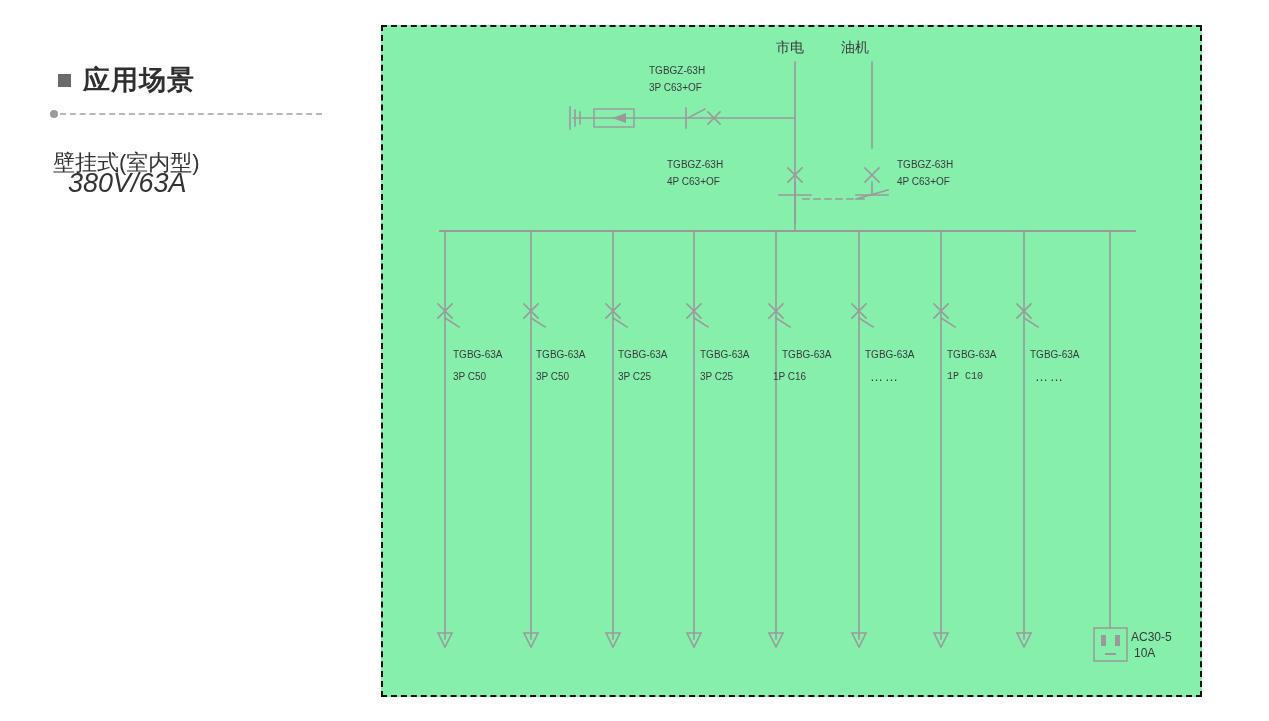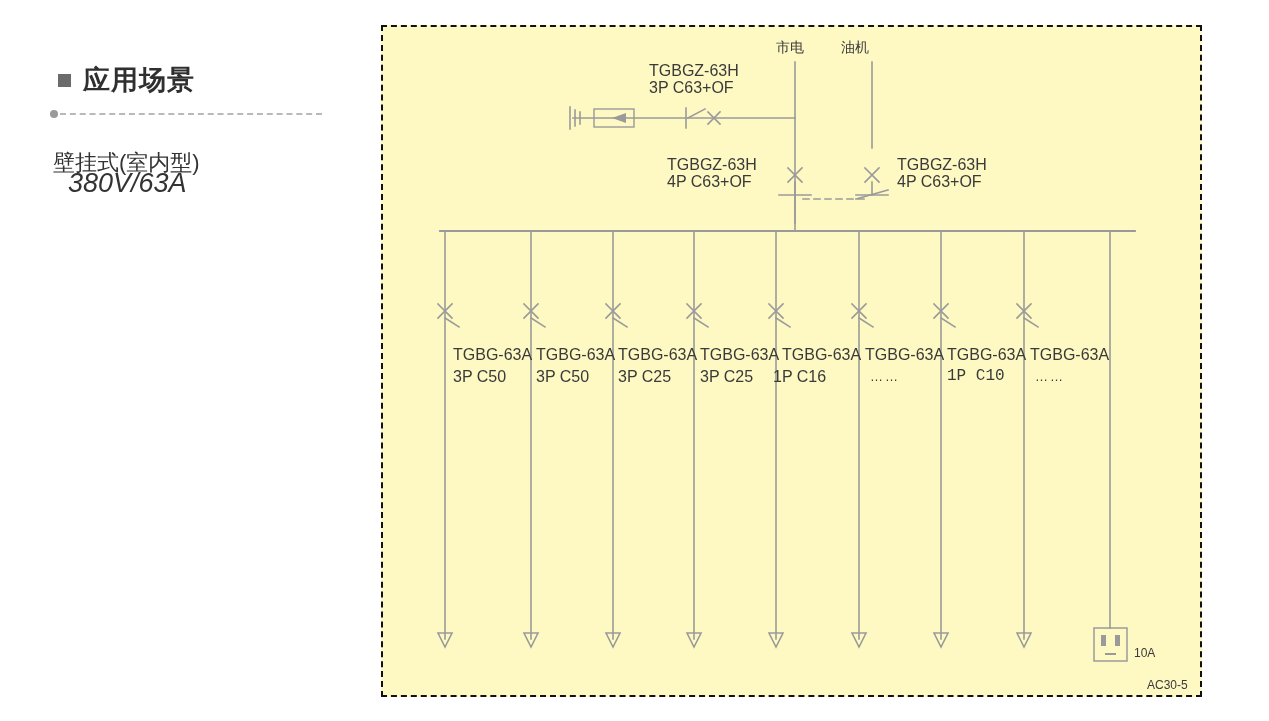--- a/index.html
+++ b/index.html
@@ -51,27 +51,27 @@
     position: absolute; left: 68px; top: 168px;
     font-size: 27px; color: #333333; white-space: nowrap; font-style: italic;
   }
 
   
   #diagram-panel {
     position: absolute;
     left: 381px; top: 25px;
     width: 821px; height: 672px;
     border: 2px dashed #111111;
-    background: #fef9c3;
+    background: #86efac;
   }
   #svg-layer { position: absolute; left: 0; top: 0; }
 
   .lbl {
     position: absolute;
-    font-size: 16px;
+    font-size: 10px;
     color: #3a3a3a;
     white-space: nowrap;
     line-height: 15px;
   }
   .lbl.src { font-size: 14px; }
   .lbl.dots { letter-spacing: 2px; font-size: 13px; }
   .lbl.socket { font-size: 12px; line-height: 14px; }
 </style>
 </head>
 <body>
@@ -231,16 +231,16 @@
 
     <div class="lbl" style="left:482px; top:320px;">TGBG-63A</div>
     <div class="lbl dots" style="left:487px; top:342px;">……</div>
 
     <div class="lbl" style="left:564px; top:320px;">TGBG-63A</div>
     <div class="lbl" style="left:564px; top:342px;font-family:Liberation Mono, monospace;">1P C10</div>
 
     <div class="lbl" style="left:647px; top:320px;">TGBG-63A</div>
     <div class="lbl dots" style="left:652px; top:342px;">……</div>
 
-    <div class="lbl socket" style="left:764px; top:603px;margin-top:48px;">AC30-5</div>
+    <div class="lbl socket" style="left:748px; top:603px;">AC30-5</div>
     <div class="lbl socket" style="left:751px; top:619px;">10A</div>
   </div>
 </div>
 
 </body></html>

